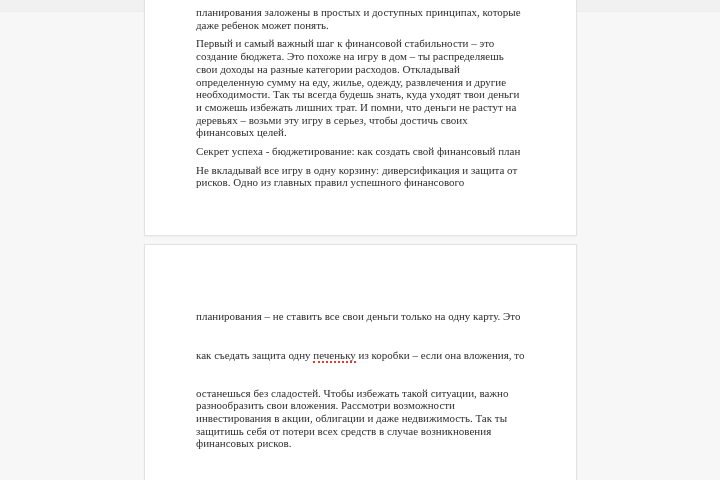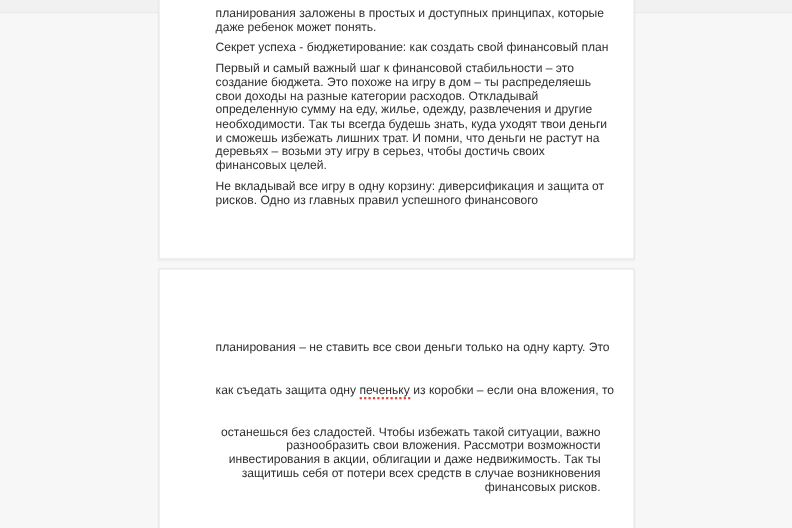--- a/index.html
+++ b/index.html
@@ -6,20 +6,21 @@
   html, body {
     width: 720px; height: 480px;
     overflow: hidden;
     background: #f7f7f7;
     font-family: "Liberation Sans", sans-serif;
   }
   .canvas {
     position: relative;
     width: 720px; height: 480px;
     overflow: hidden;
+    font-family: Liberation Serif, serif;
   }
   .top-shade {
     position: absolute;
     left: 0; top: 0;
     width: 720px; height: 12px;
     background: #f1f1f1;
     border-bottom: 1px solid #ececec;
   }
   .doc-page {
     position: absolute;
@@ -39,45 +40,45 @@
   }
   .page-two {
     top: 244px;
     height: 310px;
     padding: 40px 30px 0 51px;
   }
   .para {
     white-space: pre;
     margin-bottom: 6px;
   }
-  .line { white-space: pre; text-align: right; }
+  .line { white-space: pre; }
   .misspelled {
     border-bottom: 2px dotted #e03c31;
     margin-top: 15px;
   }
 </style>
 </head>
 <body>
 
 <div class="canvas">
 
   <div class="top-shade"></div>
 
   <div class="doc-page page-one">
     <div class="para">планирования заложены в простых и доступных принципах, которые
 даже ребенок может понять.</div>
-    <div class="para">Секрет успеха - бюджетирование: как создать свой финансовый план</div>
     <div class="para">Первый и самый важный шаг к финансовой стабильности – это
 создание бюджета. Это похоже на игру в дом – ты распределяешь
 свои доходы на разные категории расходов. Откладывай
 определенную сумму на еду, жилье, одежду, развлечения и другие
 необходимости. Так ты всегда будешь знать, куда уходят твои деньги
 и сможешь избежать лишних трат. И помни, что деньги не растут на
 деревьях – возьми эту игру в серьез, чтобы достичь своих
 финансовых целей.</div>
+    <div class="para">Секрет успеха - бюджетирование: как создать свой финансовый план</div>
     <div class="para">Не вкладывай все игру в одну корзину: диверсификация и защита от
 рисков. Одно из главных правил успешного финансового</div>
   </div>
 
   <div class="doc-page page-two">
     <div class="para">
       <div class="line">планирования – не ставить все свои деньги только на одну карту. Это</div>
       <div class="line"><span>как съедать защита одну </span><span class="misspelled">печеньку</span><span> из коробки – если она вложения, то</span></div>
       <div class="line">останешься без сладостей. Чтобы избежать такой ситуации, важно
 разнообразить свои вложения. Рассмотри возможности

